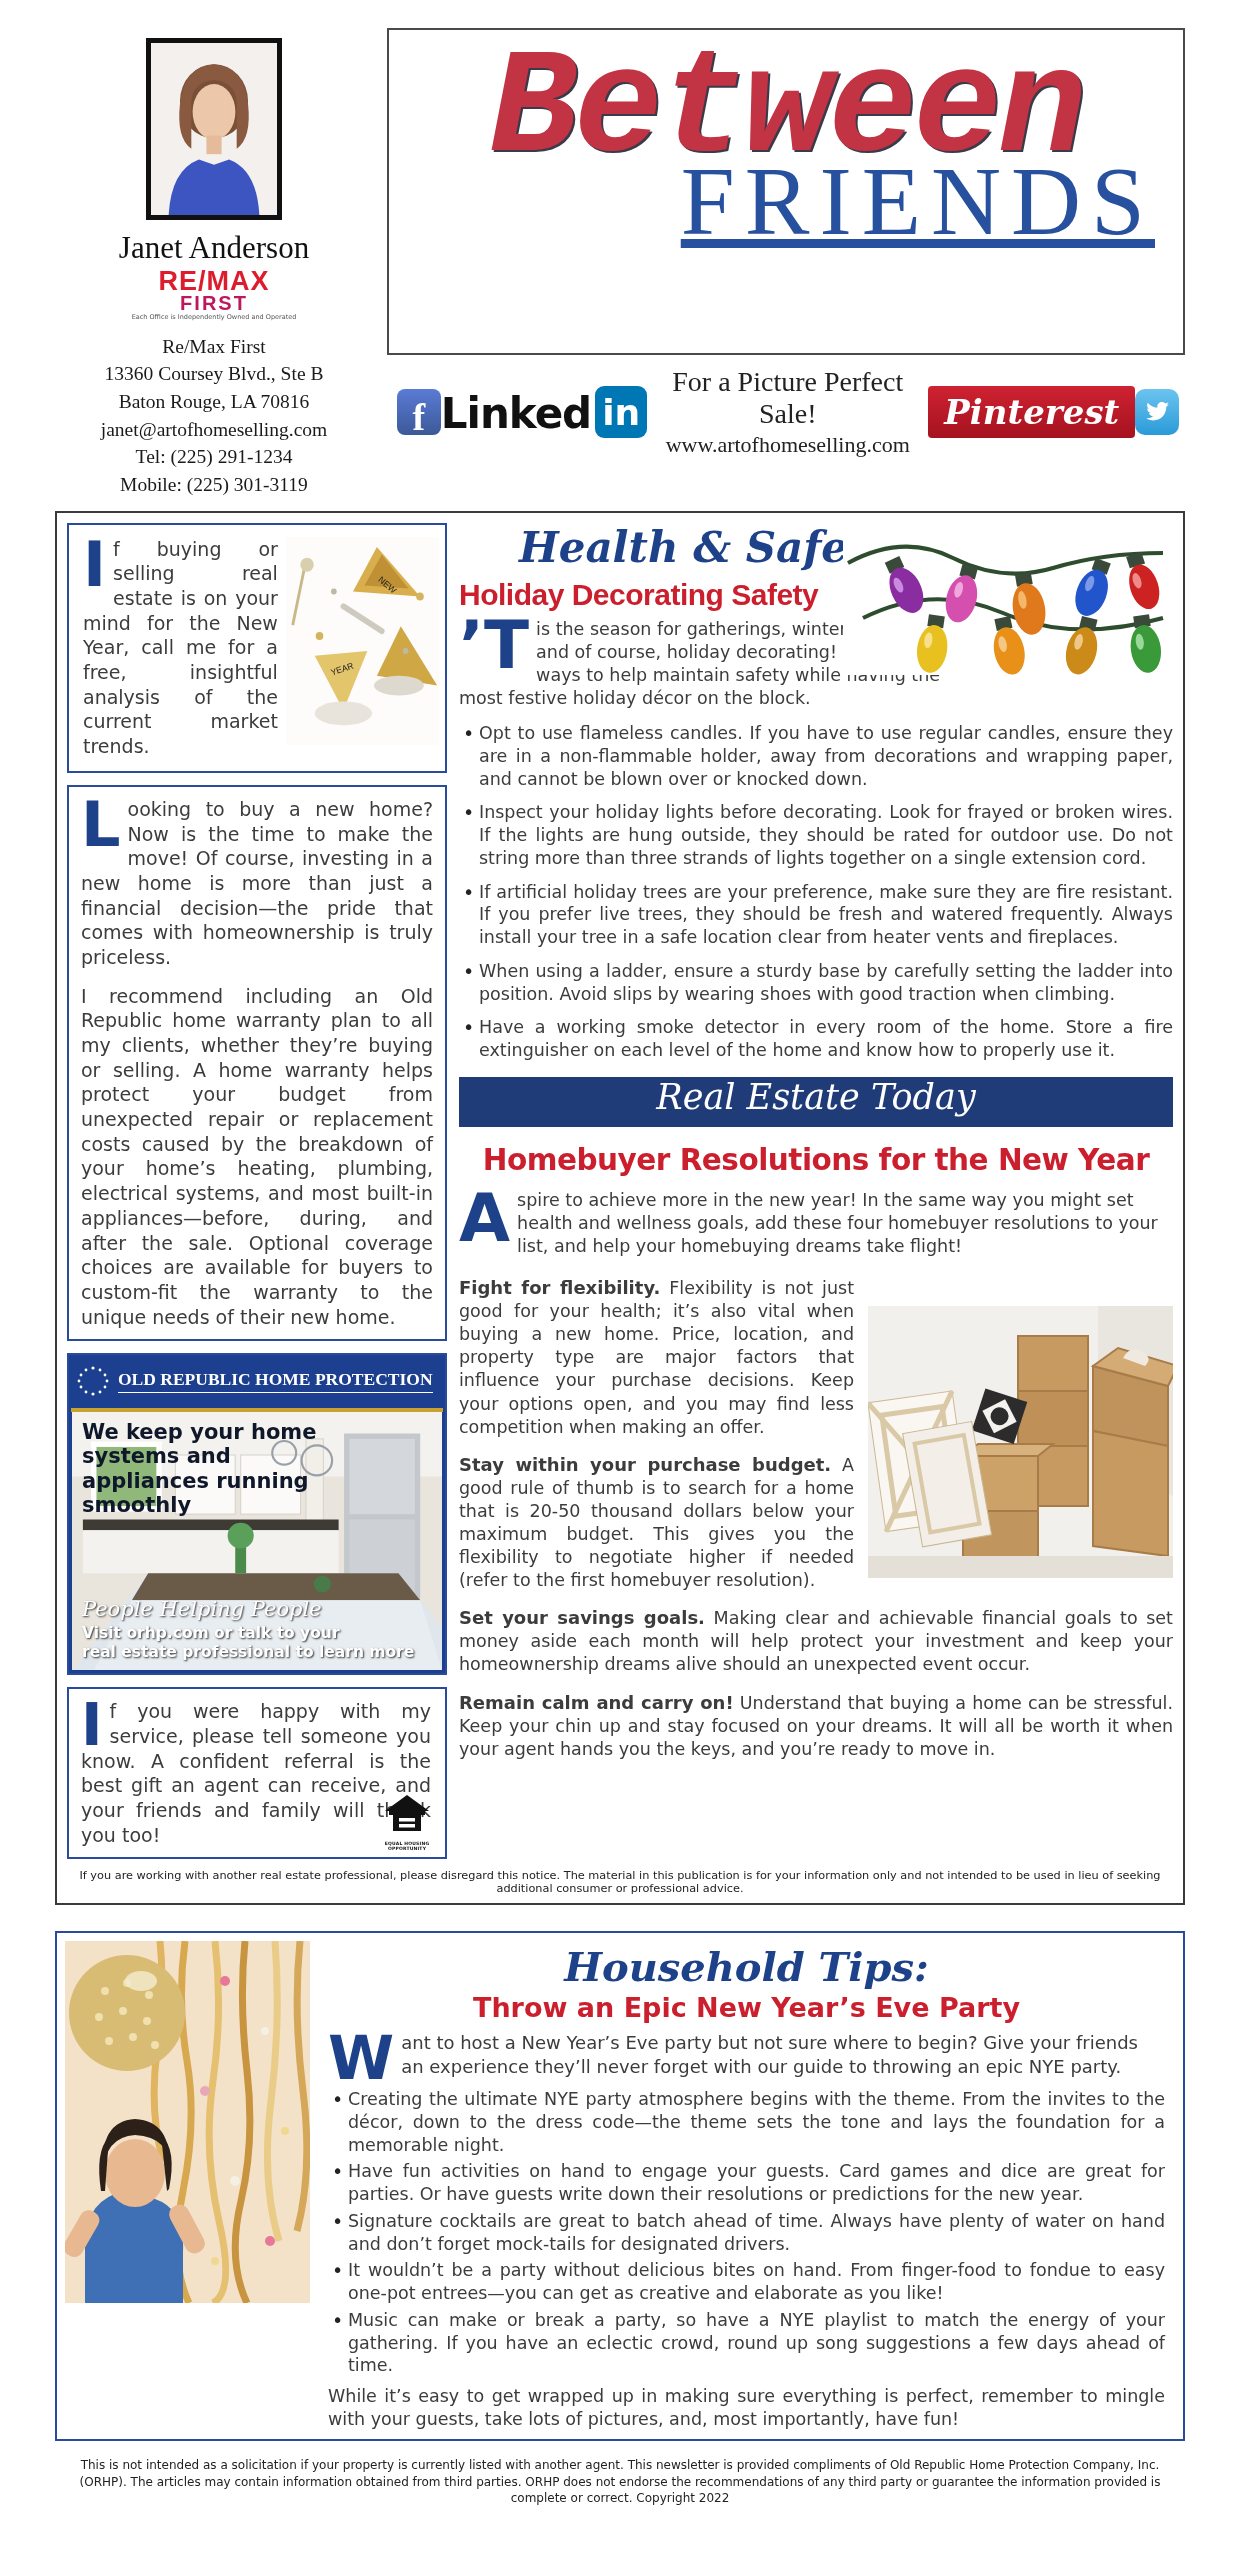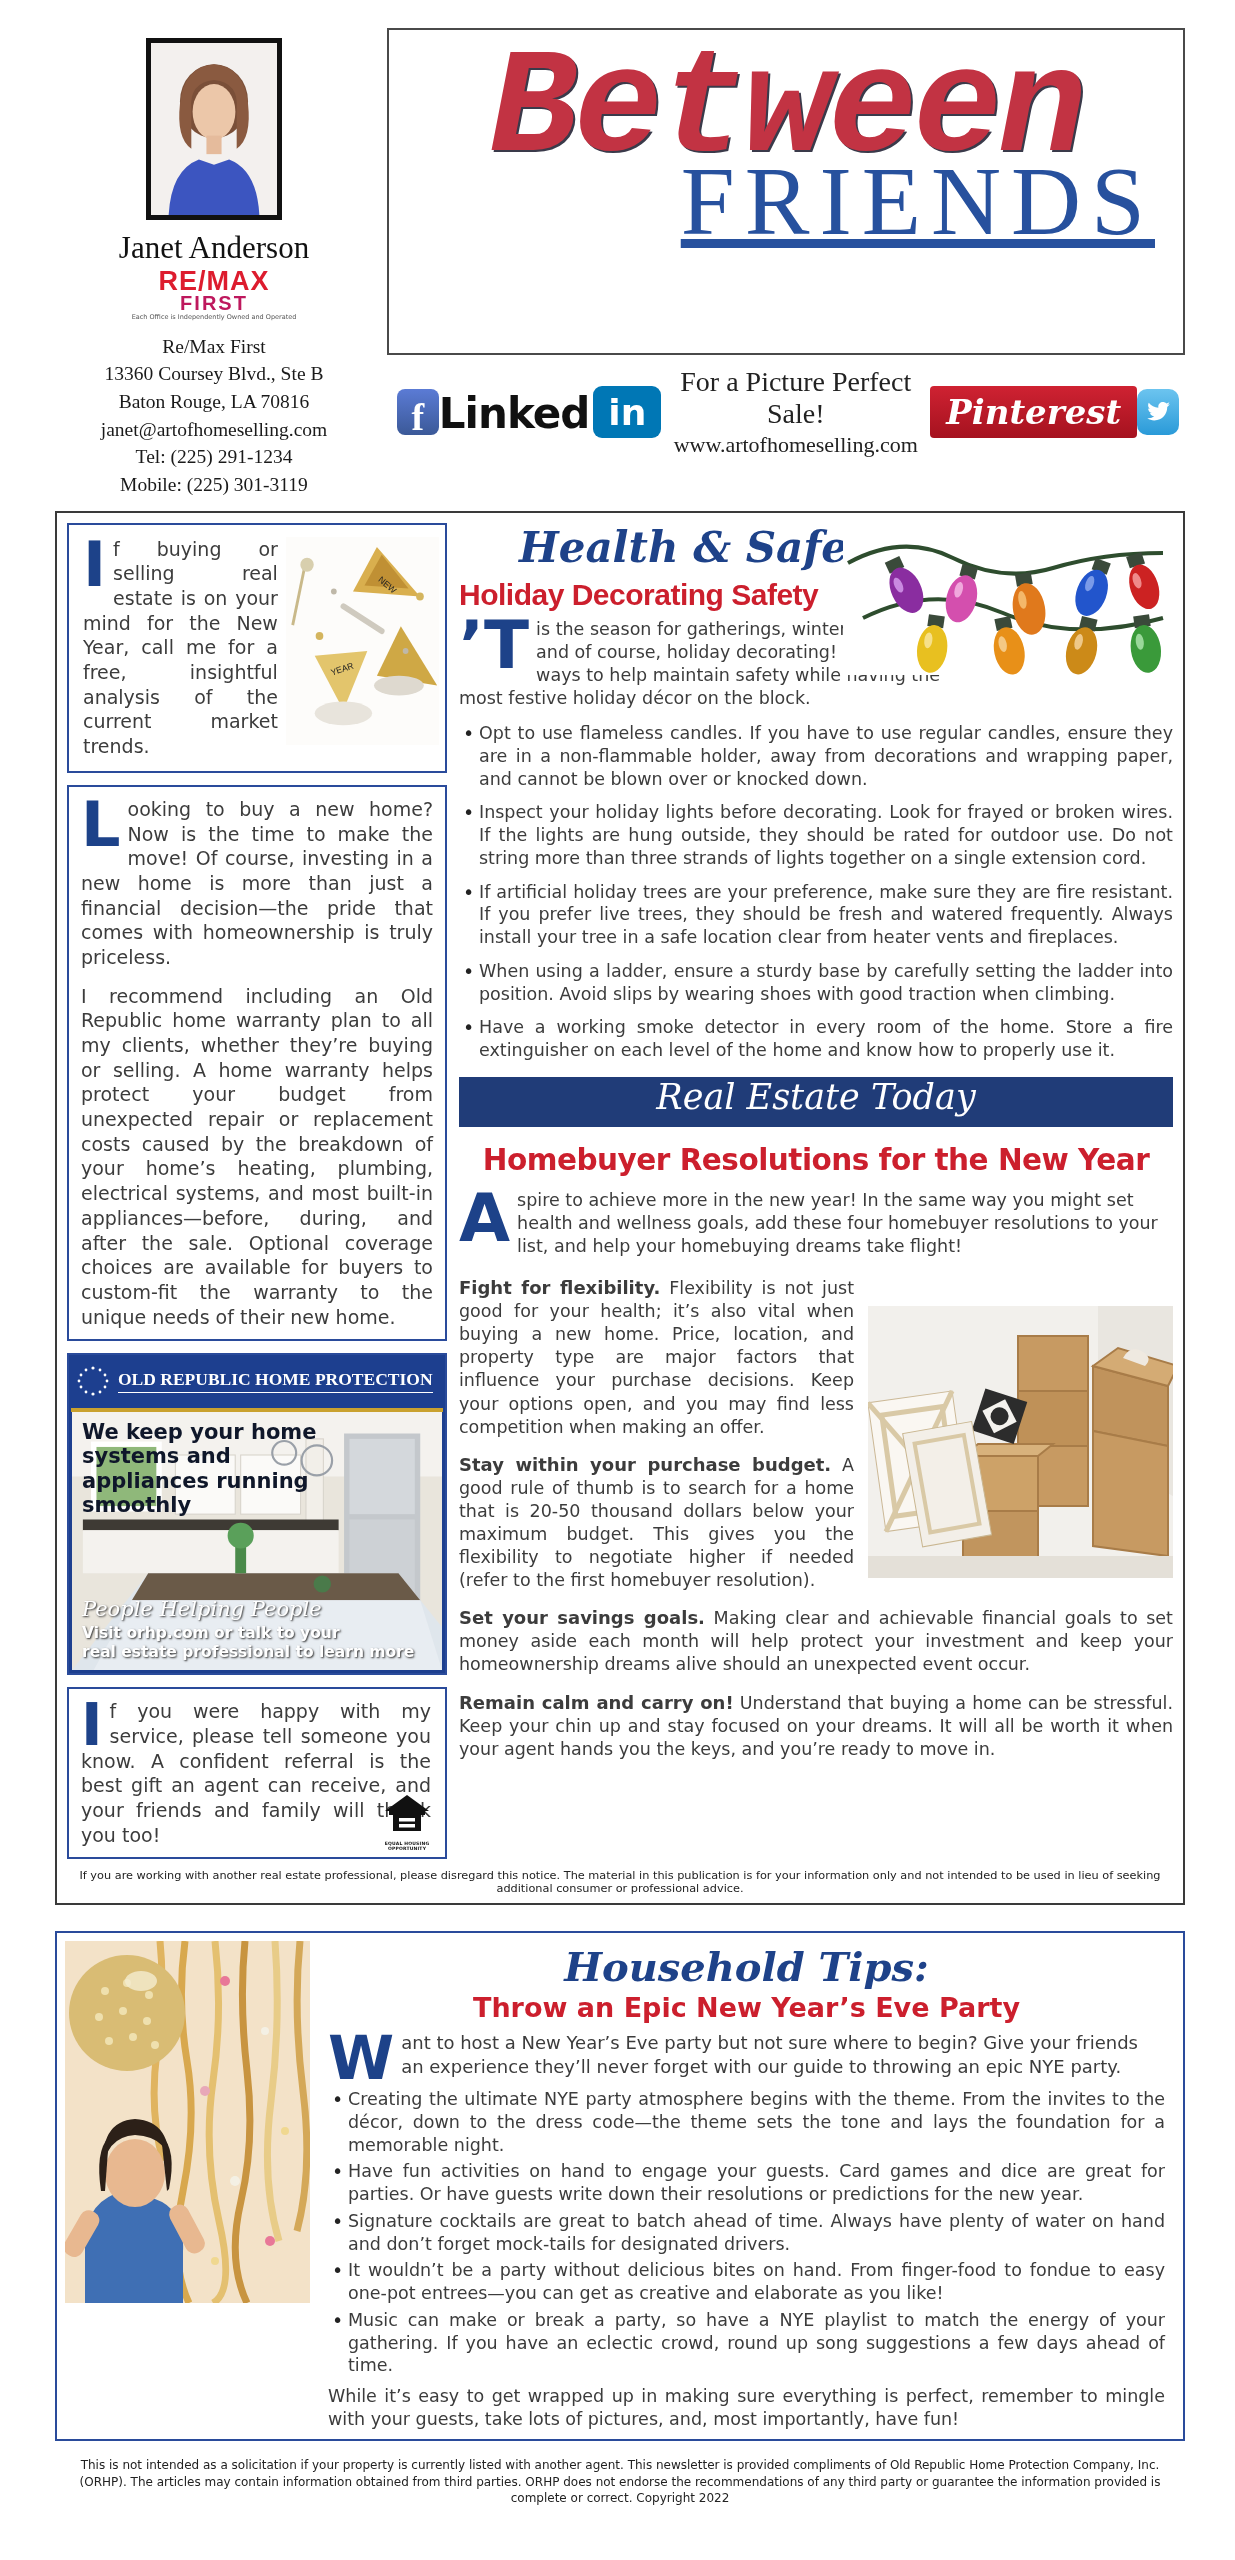--- a/index.html
+++ b/index.html
@@ -22,21 +22,21 @@
   .remax-tag{font-size:6.5px; color:#555; margin-top:1px;}
   .contact{margin-top:12px; font-family:"Liberation Serif", serif; font-size:19.5px; color:#1a1a1a; line-height:1.42;}
   .mast-wrap{flex:1;}
   .masthead{border:2px solid #4a4a4a; height:327px; padding:6px 20px 0 20px; overflow:hidden; text-align:center;}
   .mast-between{font-family:Liberation Mono, monospace; font-style:italic; font-weight:bold; color:#c23343; font-size:148px; line-height:1.02; text-shadow:2px 2px 0 #3a3a4a; letter-spacing:-4px;}
   .mast-friends{font-family:"Liberation Serif", serif; color:#27519e; font-size:97px; line-height:.88; letter-spacing:10px; margin-top:-28px; text-align:right; padding-right:8px;text-decoration:underline;}
   .social-row{display:flex; align-items:center; justify-content:space-between; padding:14px 6px 0 10px; height:100px;}
   .fb-icon{width:46px; height:46px; border-radius:8px; background:linear-gradient(#5b7bd5,#3b5998); color:#fff; font-family:"Liberation Serif", serif; font-weight:bold; font-size:38px; display:flex; align-items:flex-end; justify-content:center; line-height:.95;}
   .li-wrap{display:flex; align-items:flex-end; gap:4px;}
   .li-word{font-size:42px; font-weight:bold; color:#111; letter-spacing:-1px;}
-  .li-badge{width:68px; height:52px; border-radius:9px; background:#0077b5; color:#fff; font-size:36px; font-weight:bold; display:flex; align-items:center; justify-content:center;}
+  .li-badge{width:52px; height:52px; border-radius:9px; background:#0077b5; color:#fff; font-size:36px; font-weight:bold; display:flex; align-items:center; justify-content:center;}
   .tagline-block{text-align:center; color:#222;}
   .tagline-main{font-family:"Liberation Serif", serif; font-size:28px;}
   .tagline-url{font-family:"Liberation Serif", serif; font-size:22px; margin-top:2px;}
   .pin-badge{background:linear-gradient(#cf2232,#a5121f); color:#fff; border-radius:4px; padding:6px 16px; font-family:"DejaVu Serif", serif; font-style:italic; font-weight:bold; font-size:34px;}
   .tw-icon{width:46px; height:46px; border-radius:10px; background:linear-gradient(#6cc4ef,#2a9ad8); display:flex; align-items:center; justify-content:center;}
 
   
   .main-box{border:2px solid #3a3a3a; margin-top:12px; padding:10px 10px 6px 10px;}
   .main-cols{display:flex; gap:12px;}
   .left-col{width:380px; flex:none; display:flex; flex-direction:column; gap:12px;}

